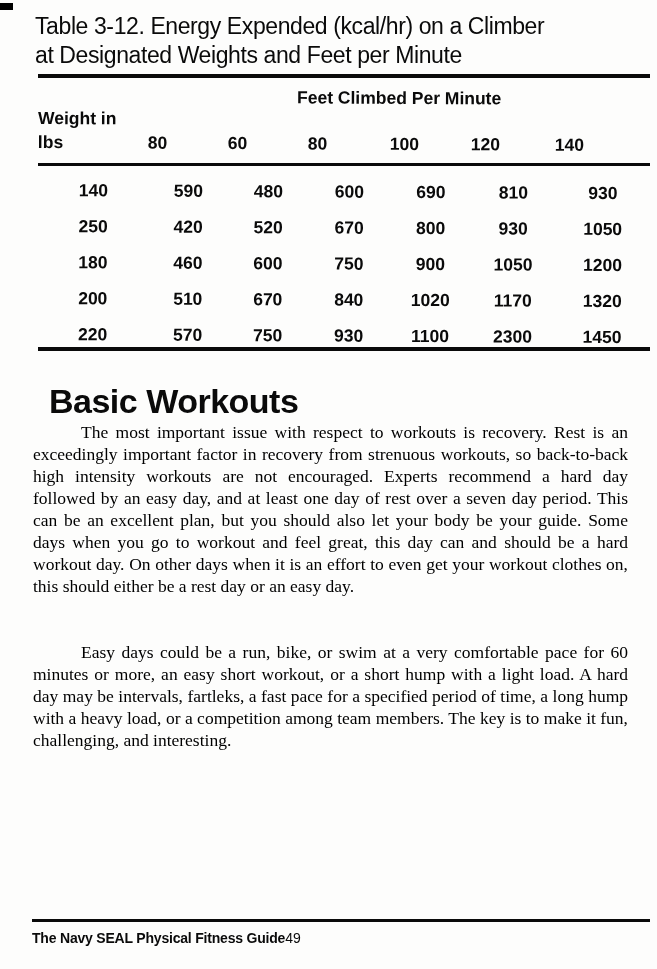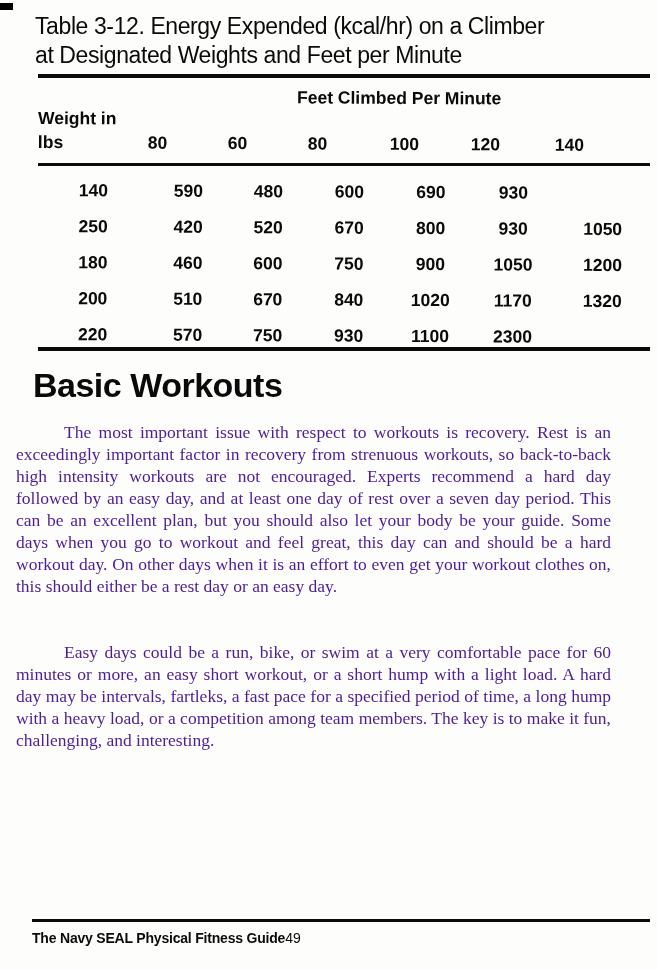--- a/index.html
+++ b/index.html
@@ -46,25 +46,25 @@
     transform:rotate(0.3deg); transform-origin:left center;
   }
   .trow { height:36px; line-height:36px; }
   .trow > div { text-align:center; }
   .section-heading {
     position:absolute; left:33px; top:364px;
     font-weight:bold; font-size:34px; line-height:42px;
     letter-spacing:-0.5px;
   }
   .body-para {
-    position:absolute; left:16px; width:595px;
+    position:absolute; left:33px; width:595px;
     font-family:"Liberation Serif", serif;
     font-size:17.5px; line-height:22px;
     text-align:justify; text-indent:48px;
-    color:#4c1d95;
+    color:#000000;
   }
   .para-1 { top:421px; }
   .para-2 { top:641px; }
   .footer-rule { position:absolute; left:32px; top:919px; width:618px; height:3px; background:#0a0a0a; }
   .footer {
     position:absolute; left:32px; top:929px; width:618px;
     display:flex; justify-content:flex-start; align-items:baseline;
     font-size:14px; line-height:18px;
   }
   .footer-title { font-weight:bold; letter-spacing:-0.2px; }
@@ -105,20 +105,21 @@
 
   <div class="rule rule-mid"></div>
 
   <div class="tbody">
     <div class="trow">
       <div>140</div>
       <div>590</div>
       <div>480</div>
       <div>600</div>
       <div>690</div>
+      <div>810</div>
       <div>930</div>
     </div>
     <div class="trow">
       <div>250</div>
       <div>420</div>
       <div>520</div>
       <div>670</div>
       <div>800</div>
       <div>930</div>
       <div>1050</div>
@@ -141,26 +142,27 @@
       <div>1170</div>
       <div>1320</div>
     </div>
     <div class="trow">
       <div>220</div>
       <div>570</div>
       <div>750</div>
       <div>930</div>
       <div>1100</div>
       <div>2300</div>
+      <div>1450</div>
     </div>
   </div>
 
   <div class="rule rule-bot"></div>
 
-  <h1 class="section-heading" style="margin:0;">Basic Workouts</h1>
+  <h1 class="section-heading" style="margin:16px;">Basic Workouts</h1>
 
   <p class="body-para para-1" style="margin:0;">The most important issue with respect to workouts is recovery. Rest is an exceedingly important factor in recovery from strenuous workouts, so back-to-back high intensity workouts are not encouraged. Experts recommend a hard day followed by an easy day, and at least one day of rest over a seven day period. This can be an excellent plan, but you should also let your body be your guide. Some days when you go to workout and feel great, this day can and should be a hard workout day. On other days when it is an effort to even get your workout clothes on, this should either be a rest day or an easy day.</p>
   <p class="body-para para-2" style="margin:0;">Easy days could be a run, bike, or swim at a very comfortable pace for 60 minutes or more, an easy short workout, or a short hump with a light load. A hard day may be intervals, fartleks, a fast pace for a specified period of time, a long hump with a heavy load, or a competition among team members. The key is to make it fun, challenging, and interesting.</p>
 
   <div class="footer-rule"></div>
   <div class="footer">
     <span class="footer-title">The Navy SEAL Physical Fitness Guide</span>
     <span class="page-number">49</span>
   </div>
 

